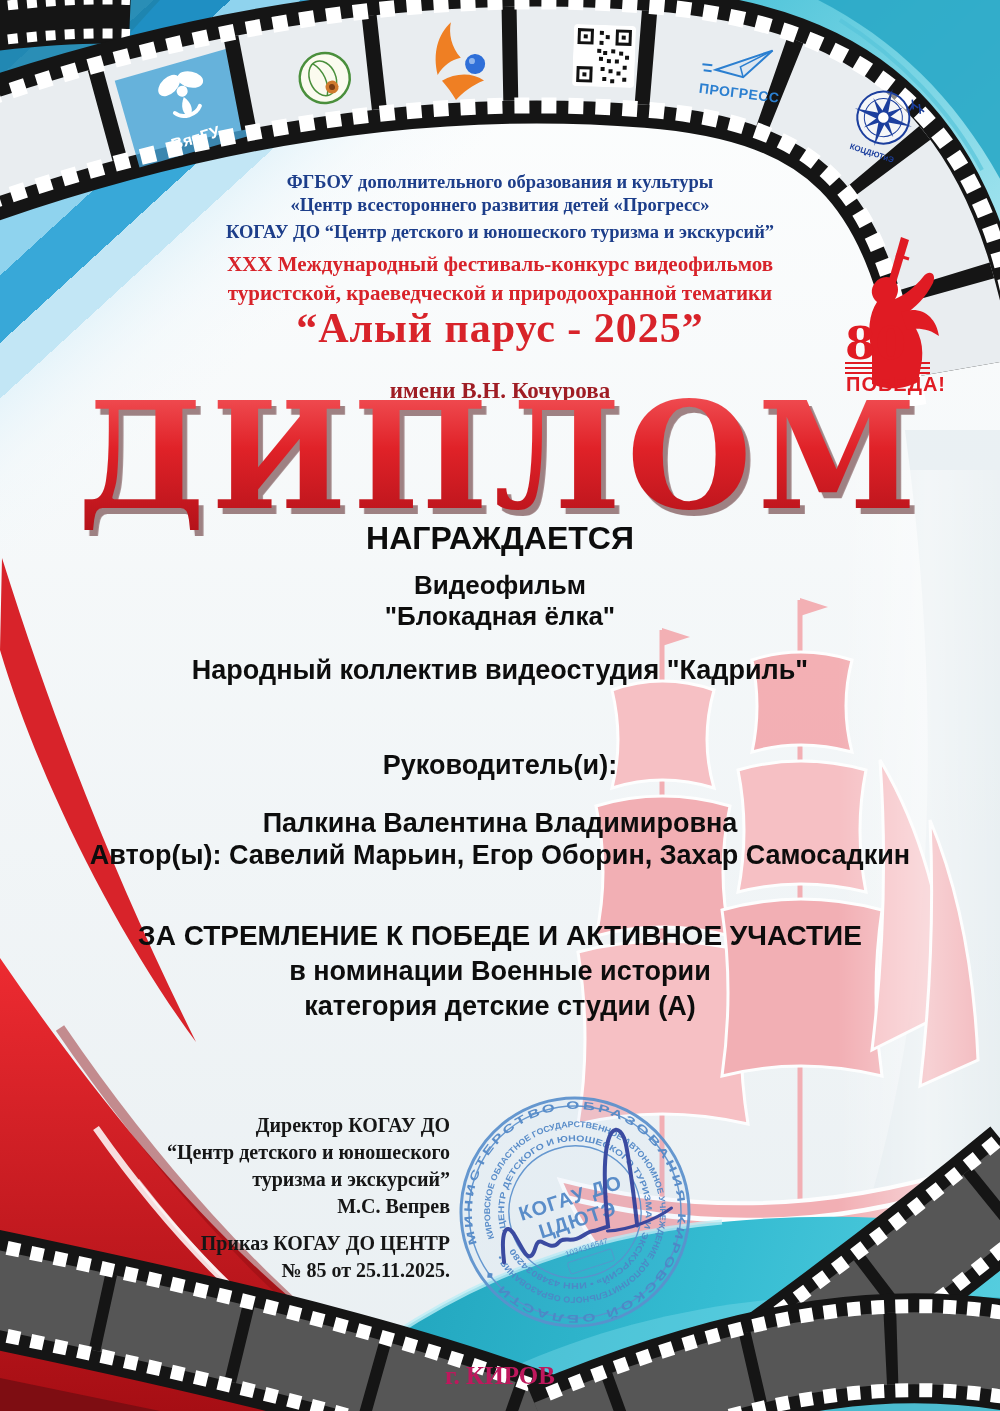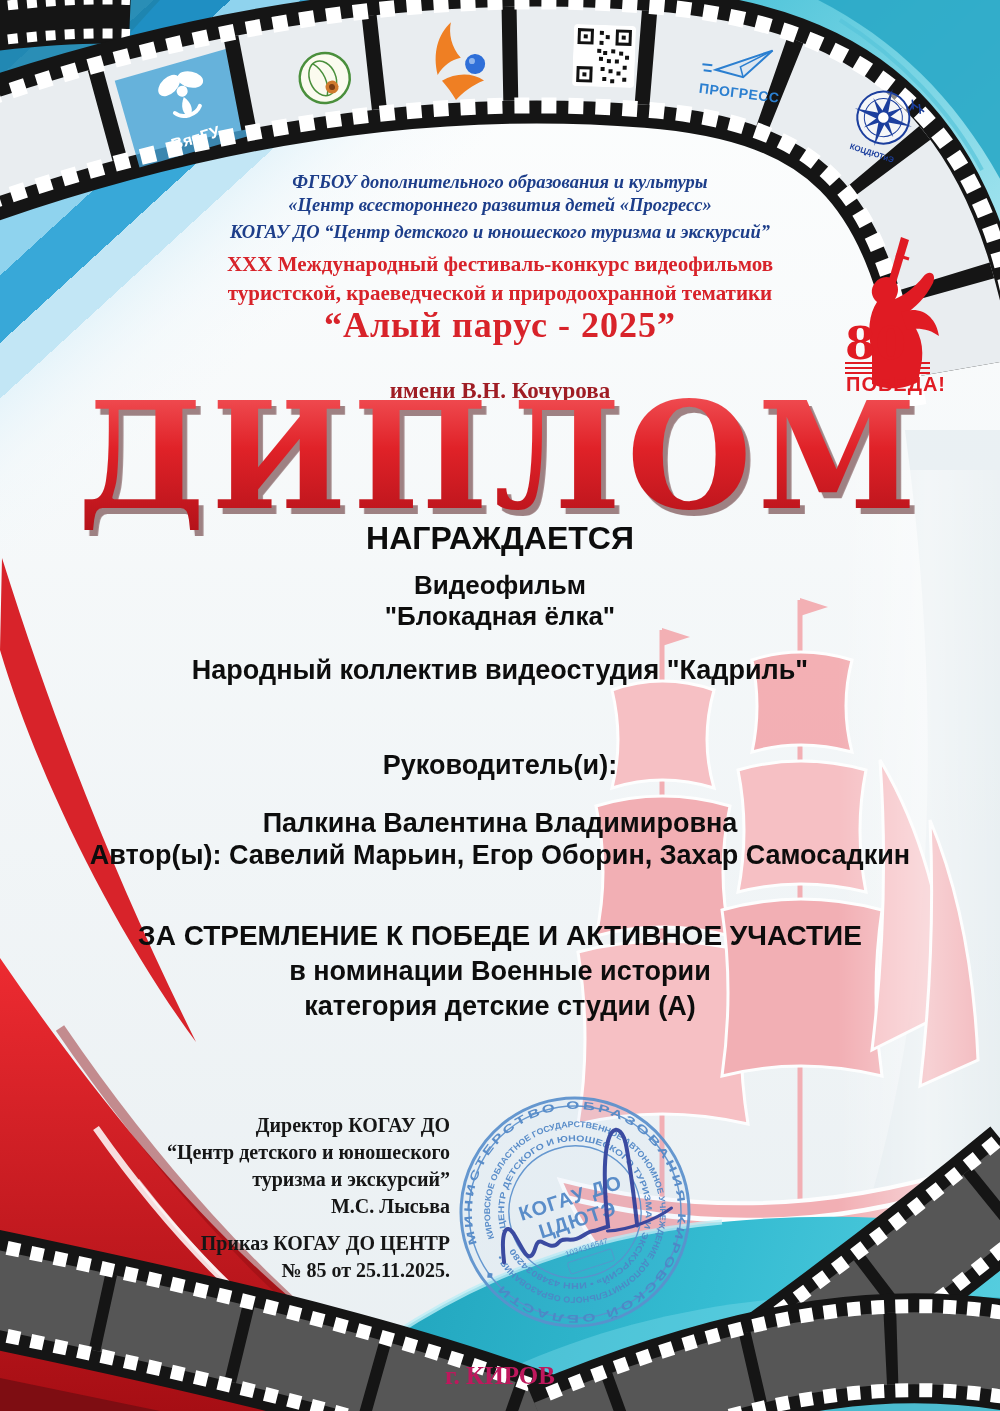--- a/index.html
+++ b/index.html
@@ -9,25 +9,25 @@
   .logo{position:absolute;z-index:3;text-align:center;}
   .logo-label{color:#fff;font:700 16px "Liberation Sans",sans-serif;letter-spacing:.5px;margin-top:1px;}
   .progress-label{color:#2b7fd0;font:700 14px "Liberation Sans",sans-serif;letter-spacing:.5px;}
   .t{position:absolute;left:0;width:100%;text-align:center;z-index:4;white-space:nowrap;}
   .serif{font-family:"Liberation Serif",serif;font-weight:700;}
   .sans{font-family:"Liberation Sans",sans-serif;font-weight:700;}
   .blue{color:#1d3e8a;}
   .red{color:#d8232a;}
   .darkred{color:#9f1d24;}
   .ink{color:#0d0d0d;}
-  .h18{font-size:18.5px;font-style:italic;}
+  .h18{font-size:18.5px;}
   .f26{font-size:21px;}
   .b26{font-size:26px;}
   .b27{font-size:27px;}
-  .fest-name{font-size:36px;letter-spacing:1px;}
+  .fest-name{font-size:42px;letter-spacing:1px;}
   .named{font-size:23px;}
   .diploma{font-family:"DejaVu Serif",serif;font-weight:700;font-size:148px;line-height:1;
            letter-spacing:6px;transform:scaleX(.97);
            background:linear-gradient(180deg,#f4575c 0%,#e02228 45%,#b5121a 100%);
            -webkit-background-clip:text;background-clip:text;color:transparent;
            filter:drop-shadow(5px 6px 0 rgba(70,10,12,.5));}
   .sigblock{position:absolute;left:128px;top:1112px;width:322px;text-align:right;z-index:4;
             font-family:"Liberation Serif",serif;font-weight:700;font-size:20px;line-height:27px;color:#161616;}
   .sig-order{margin-top:10px;}
   .city{font-size:25px;color:#be185d;}
@@ -305,19 +305,19 @@
   <div class="t sans ink b27" style="top:808px;">Палкина Валентина Владимировна</div>
   <div class="t sans ink b27" style="top:840px;">Автор(ы): Савелий Марьин, Егор Оборин, Захар Самосадкин</div>
   <div class="t sans ink b27" style="top:956px;">в номинации Военные истории</div>
   <div class="t sans ink" style="top:920px;font-size:28px;">ЗА СТРЕМЛЕНИЕ К ПОБЕДЕ И АКТИВНОЕ УЧАСТИЕ</div>
   <div class="t sans ink b27" style="top:991px;">категория детские студии (А)</div>
 
   <div class="sigblock">
     <div>Директор КОГАУ ДО</div>
     <div>“Центр детского и юношеского</div>
     <div>туризма и экскурсий”</div>
-    <div>М.С. Лысьва</div>
+    <div>М.С. Вепрев</div>
     <div class="sig-order">Приказ КОГАУ ДО ЦЕНТР</div>
     <div>№ 85 от 25.11.2025.</div>
   </div>
 
   <div class="t serif city" style="top:1362px;">г. КИРОВ</div>
 </div>
 
 </body></html>

